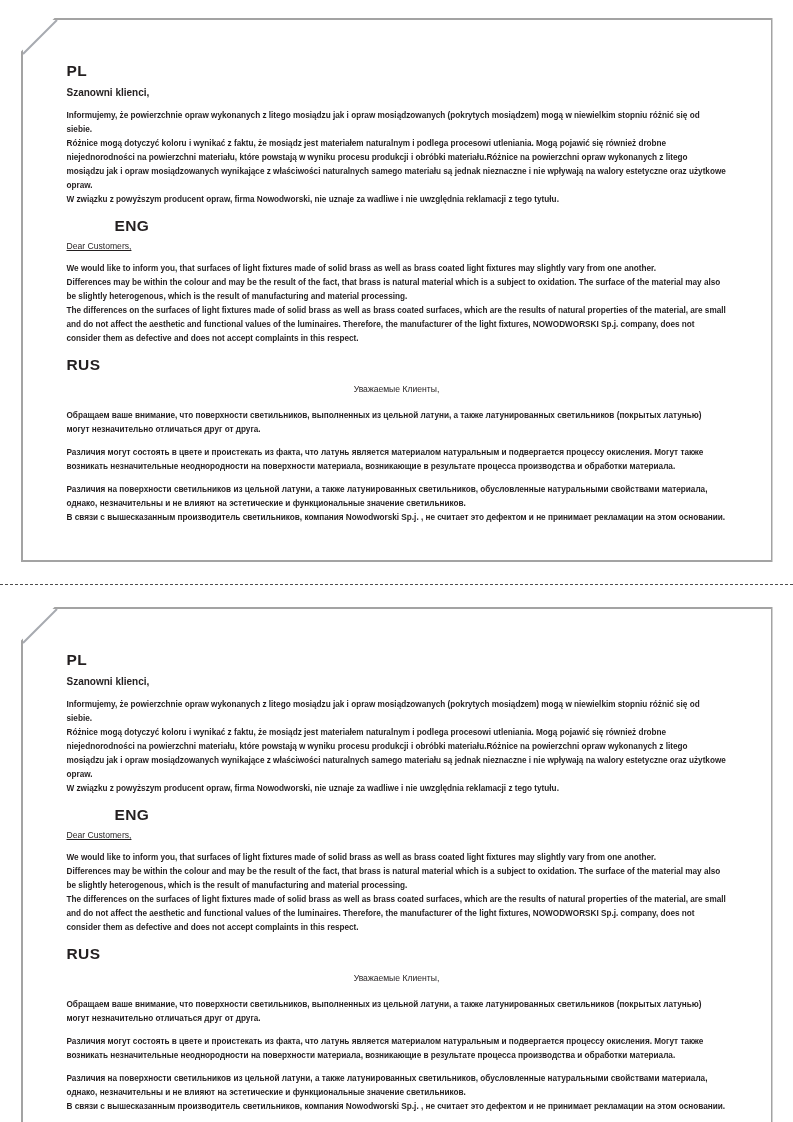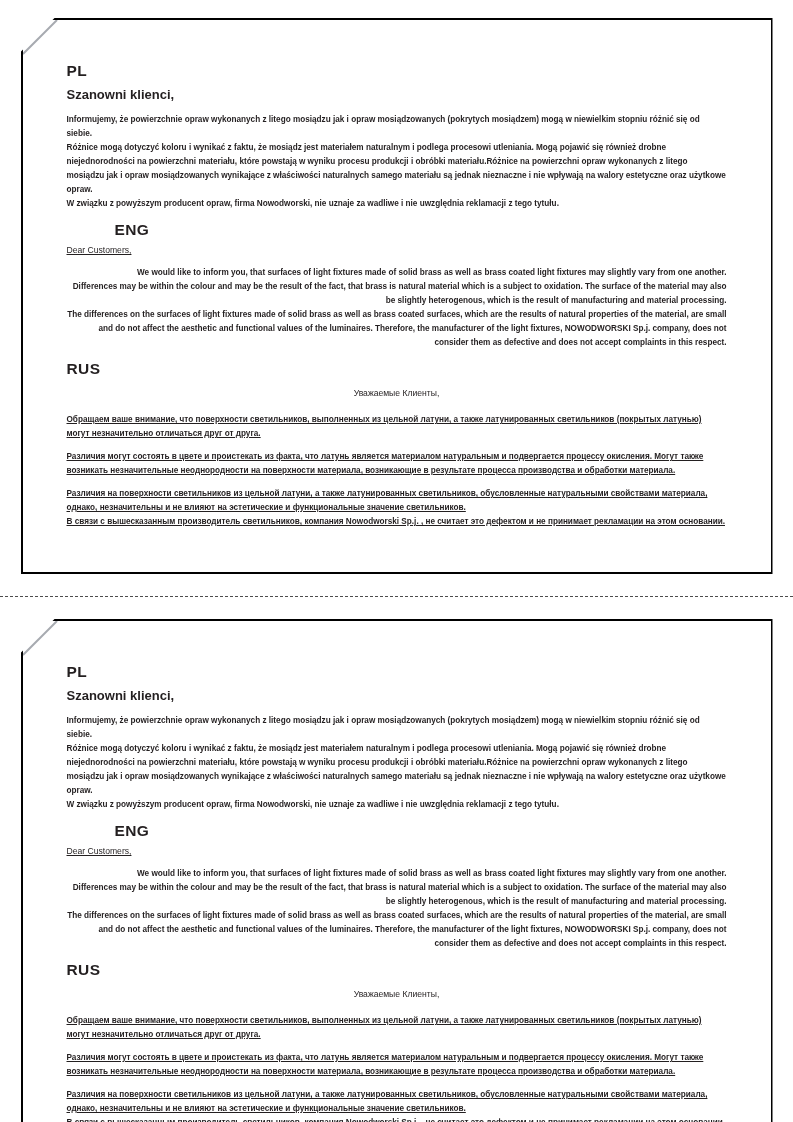--- a/index.html
+++ b/index.html
@@ -24,23 +24,23 @@
     align-items: center;
     padding-top: 18px;
   }
   .card-wrap {
     width: 752px;
     position: relative;
   }
   
   .card {
     position: relative;
-    border: 2px solid #000000;
+    border: 2px solid #a3a3a3;
     background: #ffffff;
-    padding: 42px 44px 34px 44px;
+    padding: 42px 44px 26px 44px;
     
     -webkit-clip-path: polygon(34px 0, 100% 0, 100% 100%, 0 100%, 0 34px);
     clip-path: polygon(34px 0, 100% 0, 100% 100%, 0 100%, 0 34px);
   }
   .corner-fold {
     position: absolute;
     top: 0;
     left: 0;
     width: 36px;
     height: 36px;
@@ -51,21 +51,21 @@
   .section { margin-bottom: 4px; }
 
   .lang {
     font-size: 15.5px;
     font-weight: bold;
     letter-spacing: 0.4px;
     margin: 0 0 9px 0;
     color: #231f20;
   }
   .salutation {
-    font-size: 13px;
+    font-size: 10px;
     font-weight: bold;
     margin: 0 0 11px 0;
     color: #231f20;
   }
   .salutation.light {
     font-weight: normal;
     font-size: 8.6px;
   }
   p.body {
     font-size: 8.2px;
@@ -74,25 +74,25 @@
     font-weight: bold;
     color: #231f20;
   }
   p.body.last { margin-bottom: 0; }
 
   .sec-pl .lang { margin-bottom: 7px; }
   .sec-pl p.body { margin-bottom: 0; }
 
   .sec-eng .lang { margin-bottom: 6px; margin-left: 48px; }
   .sec-eng .salutation { margin-bottom: 11px; text-decoration: underline; }
-  .sec-eng p.body { margin-bottom: 0; text-align: right; }
+  .sec-eng p.body { margin-bottom: 0; }
 
   .sec-rus .lang { margin-bottom: 10px; }
   .sec-rus .salutation { margin-bottom: 15px; text-align: center; }
-  .sec-rus p.body { margin-bottom: 9px; text-decoration: underline; }
+  .sec-rus p.body { margin-bottom: 9px; }
   .sec-rus p.body.tight { margin-bottom: 0; }
 
   
   .separator {
     width: 793px;
     height: 0;
     border-top: 1.6px dashed #4d4d4d;
     margin: 22px 0 0 0;
   }
   .copy2 { padding-top: 22px; }

